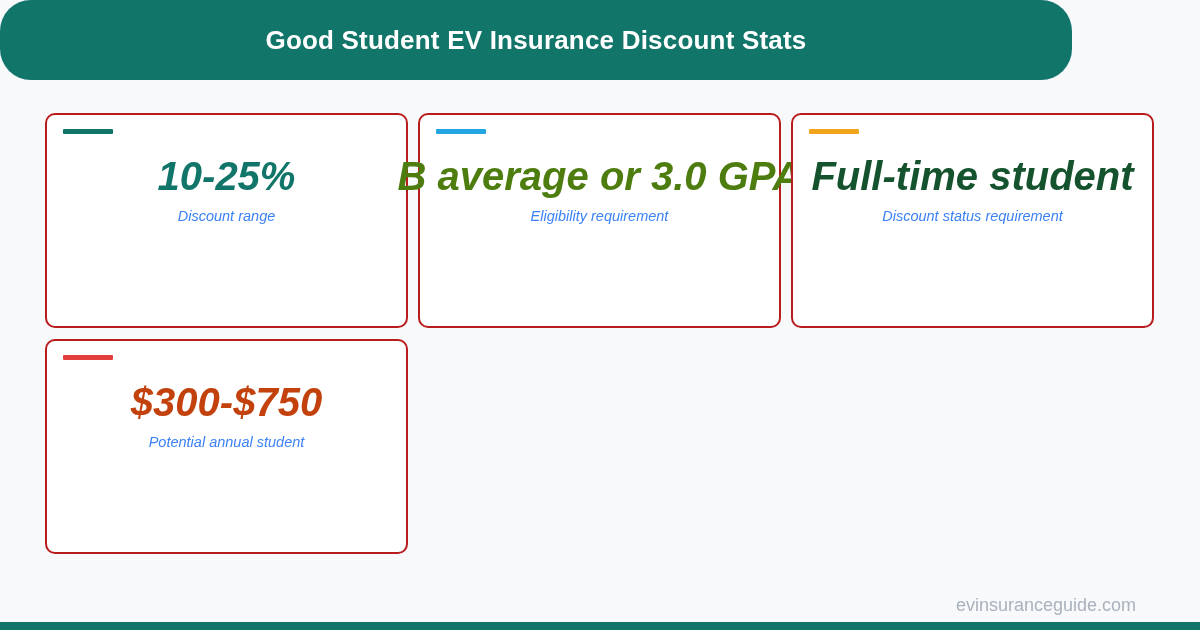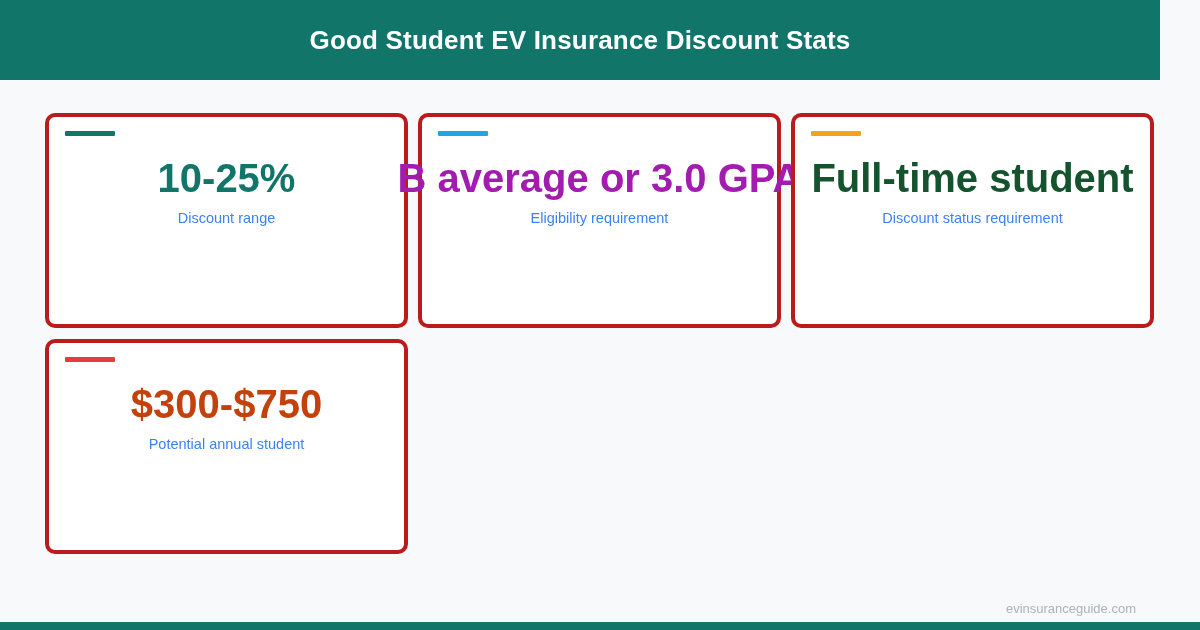--- a/index.html
+++ b/index.html
@@ -14,26 +14,27 @@
     font-family: "Liberation Sans", sans-serif;
     background: #f7f9fb;
     position: relative;
   }
 
   
   .header {
     position: absolute;
     left: 0;
     top: 0;
-    width: 1160px;
+    width: 1072px;
     height: 80px;
     background: #12756a;
     display: flex;
     align-items: center;
     justify-content: center;
+    border-radius: 31px;
   }
 
   .header-title {
     color: #ffffff;
     font-size: 26px;
     font-weight: bold;
     letter-spacing: 0.2px;
     white-space: nowrap;
   }
 
@@ -51,23 +52,24 @@
     display: flex;
     gap: 10px;
     margin-bottom: 11px;
   }
 
   .stat-card {
     position: relative;
     width: 363px;
     height: 215px;
     background: #ffffff;
-    border: 4px solid #b91c1c;
+    border: 2px solid #b91c1c;
     border-radius: 10px;
     flex: 0 0 363px;
+    font-style: italic;
   }
 
   .accent-bar {
     position: absolute;
     left: 16px;
     top: 14px;
     width: 50px;
     height: 5px;
     border-radius: 1px;
   }
@@ -102,21 +104,21 @@
   .stat-card .stat-value,
   .stat-card .stat-label {
     overflow: visible;
   }
 
   
   .footer-source {
     position: absolute;
     right: 64px;
     bottom: 14px;
-    font-size: 13px;
+    font-size: 18px;
     color: #aab2bd;
     white-space: nowrap;
   }
 
   .footer-bar {
     position: absolute;
     left: 0;
     bottom: 0;
     width: 1200px;
     height: 8px;
@@ -135,21 +137,21 @@
   <div class="stat-row">
 
     <div class="stat-card z1">
       <div class="accent-bar" style="background:#12756a"></div>
       <div class="stat-value" style="color:#12756a">10-25%</div>
       <div class="stat-label">Discount range</div>
     </div>
 
     <div class="stat-card z2">
       <div class="accent-bar" style="background:#22a5e0"></div>
-      <div class="stat-value" style="color:#a21caf">B average or 3.0 GPA</div>
+      <div class="stat-value" style="color:#4d7c0f">B average or 3.0 GPA</div>
       <div class="stat-label">Eligibility requirement</div>
     </div>
 
     <div class="stat-card z3">
       <div class="accent-bar" style="background:#f2a41a"></div>
       <div class="stat-value" style="color:#14532d">Full-time student</div>
       <div class="stat-label">Discount status requirement</div>
     </div>
 
   </div>

